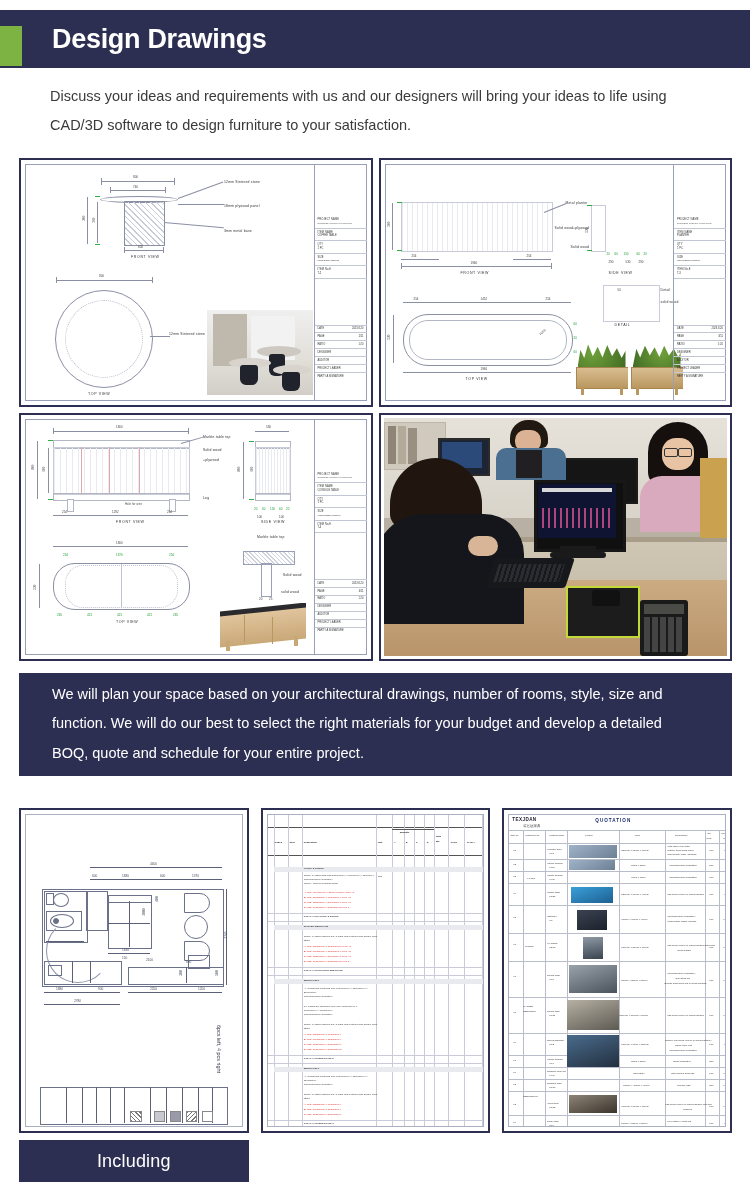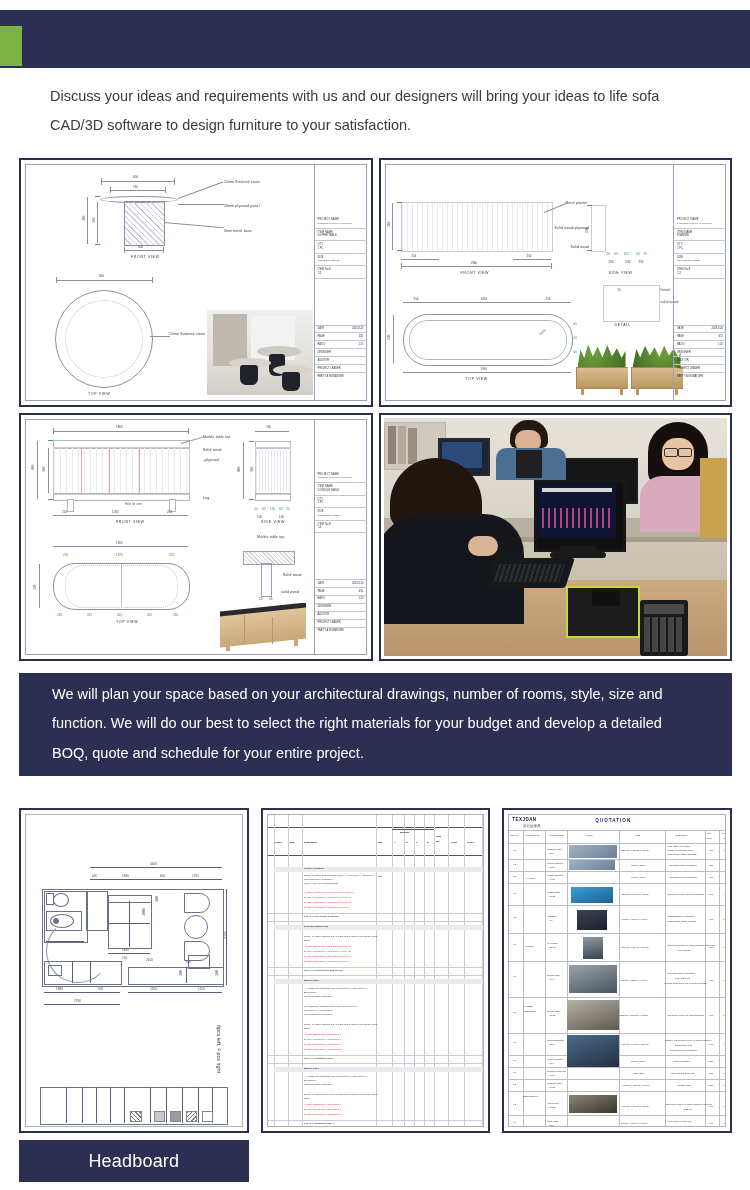--- a/index.html
+++ b/index.html
@@ -113,23 +113,24 @@
   .bqtxt{position:absolute;font-size:2.4px;color:#333;white-space:nowrap;}
   .bqimg{position:absolute;background:linear-gradient(150deg,#9fb3c8,#6d7f93);}
   .bqhead{position:absolute;font-size:4.6px;color:#1b2a6b;letter-spacing:1px;font-weight:bold;}
   .bqlogo{position:absolute;font-size:4.6px;color:#223;letter-spacing:.4px;font-weight:bold;}
 </style>
 </head>
 <body>
 
 <div class="header">
   <div class="header-accent"></div>
+  <div class="header-title">Design Drawings</div>
 </div>
 
-<div class="intro">Discuss your ideas and requirements with us and our designers will bring your ideas to life sofa CAD/3D software to design furniture to your satisfaction.</div>
+<div class="intro">Discuss your ideas and requirements with us and our designers will bring your ideas to life using CAD/3D software to design furniture to your satisfaction.</div>
 
 <div class="grid">
 
   <div class="panel">
     <div class="cad">
       <div class="cad-inner"></div>
 
       <div class="ln lnh" style="left:80px;top:21px;width:73px;"></div>
       <div class="ln lnv" style="left:80px;top:18px;height:7px;"></div>
       <div class="ln lnv" style="left:153px;top:18px;height:7px;"></div>
@@ -901,14 +902,14 @@
         <div class="bqtxt" style="left:162px;top:310px;">fabric upholstery</div>
         <div class="bqtxt" style="left:200px;top:307px;">100</div>
         <div class="bqtxt" style="left:215px;top:307px;">0.3</div>
 
       </div>
     </div>
   </div>
 </div>
 
 <div class="labels">
-  <div class="labelbox">Headboard</div>
+  <div class="labelbox">Including</div>
 </div>
 
 </body></html>

